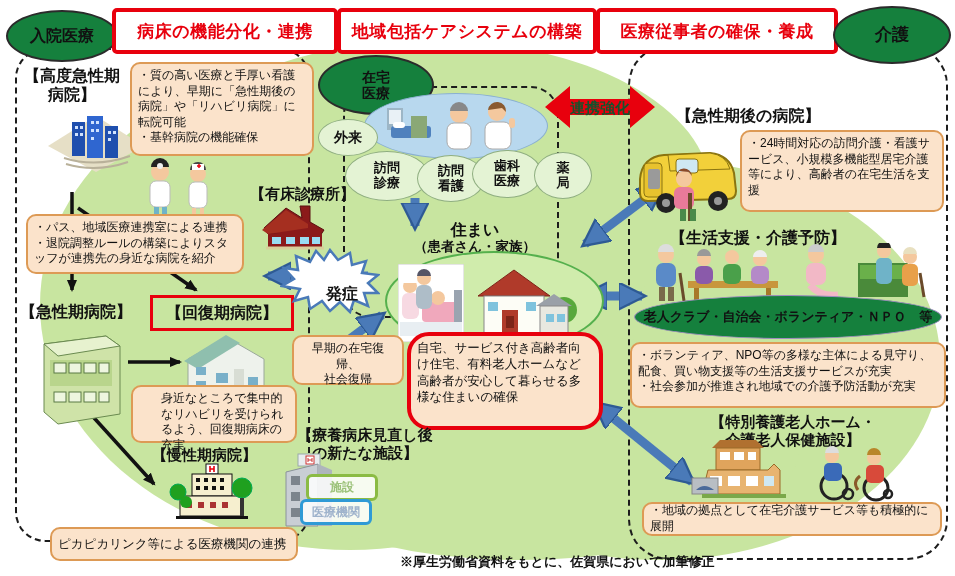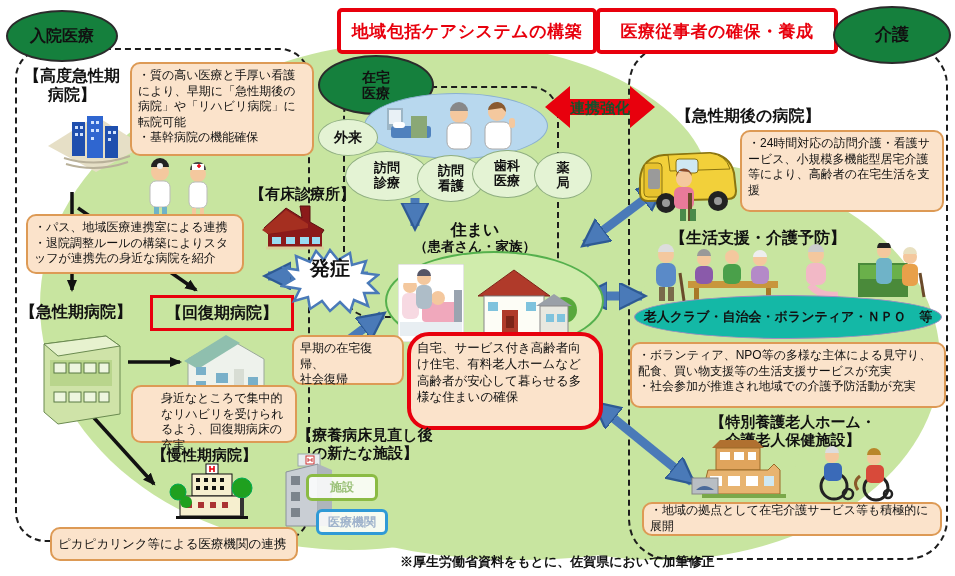--- a/index.html
+++ b/index.html
@@ -60,20 +60,21 @@
       <path d="M300,376 L382,315" marker-end="url(#bl)"></path>
       <path d="M585,244 L662,186" marker-start="url(#bl)" marker-end="url(#bl)"></path>
       <path d="M584,296 L642,296" marker-start="url(#bl)" marker-end="url(#bl)"></path>
       <path d="M596,404 L692,482" marker-start="url(#bl)" marker-end="url(#bl)"></path>
     </g>
     <polygon points="545,107 570,86 570,99 630,99 630,86 655,107 630,128 630,115 570,115 570,128" fill="#e8000d"></polygon>
   </svg>
   <div class="lbl center" style="left:556px;top:99px;width:88px;color:#14532d;font-size:15px;">連携強化</div>
 
   <div class="ellipse yellow" style="left:6px;top:10px;width:108px;height:48px;font-size:16px;">入院医療</div>
+  <div class="banner" style="left:112px;top:8px;width:218px;height:38px;">病床の機能分化・連携</div>
   <div class="banner" style="left:337px;top:8px;width:252px;height:38px;">地域包括ケアシステムの構築</div>
   <div class="banner" style="left:596px;top:8px;width:234px;height:38px;">医療従事者の確保・養成</div>
   <div class="ellipse yellow" style="left:833px;top:6px;width:114px;height:54px;font-size:17px;">介護</div>
 
   <div class="lbl center" style="left:16px;top:66px;width:112px;font-size:16px;">【高度急性期
 病院】</div>
   <svg class="abs" style="left:46px;top:110px;" width="100" height="66" viewBox="0 0 100 66">
     <polygon points="2,36 50,6 98,36 50,62" fill="#e6dfc6"></polygon>
     <rect x="26" y="12" width="13" height="34" fill="#1f4fae"></rect>
     <rect x="41" y="6" width="16" height="42" fill="#2f66d0"></rect>
@@ -212,21 +213,21 @@
         <rect x="26" y="35" width="9" height="7"></rect>
         <rect x="40" y="35" width="9" height="7"></rect>
         <rect x="52" y="35" width="8" height="7"></rect>
       </g>
     <path d="M6,46 h58" stroke="#d8cf9a" stroke-width="3"></path>
   </svg>
 
   <svg class="abs" style="left:280px;top:248px;" width="100" height="66" viewBox="0 0 100 66">
     <polygon fill="#fff" stroke="#4a7ab8" stroke-width="2.5" points="50,2 58,12 70,5 72,17 86,13 82,25 98,27 88,35 98,45 84,45 88,58 74,52 70,64 60,54 50,63 42,53 30,61 28,49 14,53 20,41 2,38 14,31 4,20 18,22 16,8 30,14 36,3 44,12"></polygon>
   </svg>
-  <div class="lbl center" style="left:302px;top:256px;width:56px;font-size:20px;">発症</div>
+  <div class="lbl center" style="left:302px;top:284px;width:56px;font-size:16px;text-align:right;">発症</div>
 
   <div class="lbl center" style="left:400px;top:220px;width:150px;font-size:16px;">住まい</div>
   <div class="lbl center" style="left:390px;top:239px;width:170px;font-size:13.5px;">（患者さん・家族）</div>
   <div class="ellipse" style="left:385px;top:251px;width:215px;height:96px;background:#d0ecac;border:2px solid #55b04d;"></div>
   <svg class="abs" style="left:398px;top:264px;" width="66" height="78" viewBox="0 0 66 78">
     <rect x="0" y="0" width="66" height="78" fill="#fff" stroke="#ccc"></rect>
     <rect x="24" y="38" width="38" height="20" rx="4" fill="#f0a8bc"></rect>
     <rect x="56" y="26" width="8" height="32" fill="#9aa4b0"></rect>
     <circle cx="40" cy="34" r="7" fill="#f4c89e"></circle>
     <circle cx="12" cy="22" r="7" fill="#f4c89e"></circle>
@@ -245,41 +246,41 @@
     <rect x="8" y="34" width="60" height="40" fill="#fdfdf6" stroke="#888"></rect>
     <rect x="26" y="48" width="16" height="26" fill="#b03a2a"></rect>
       <rect x="30" y="54" width="8" height="12" fill="#7c2418"></rect>
     <rect x="12" y="40" width="10" height="9" fill="#7fc3dd"></rect>
       <rect x="50" y="40" width="10" height="9" fill="#7fc3dd"></rect>
     <polygon points="60,44 78,32 96,44" fill="#9aa0a8"></polygon>
     <rect x="64" y="44" width="28" height="30" fill="#e8e8e0" stroke="#888"></rect>
     <rect x="70" y="52" width="8" height="8" fill="#7fc3dd"></rect>
       <rect x="81" y="52" width="8" height="8" fill="#7fc3dd"></rect>
   </svg>
-  <div class="callout" style="left:292px;top:335px;width:96px;height:38px;">早期の在宅復帰、
+  <div class="callout" style="left:292px;top:335px;width:96px;height:38px;text-align:center;">早期の在宅復帰、
 社会復帰</div>
   <div class="callout redframe" style="left:407px;top:332px;width:176px;height:82px;">自宅、サービス付き高齢者向け住宅、有料老人ホームなど高齢者が安心して暮らせる多様な住まいの確保</div>
   <div class="lbl center" style="left:290px;top:426px;width:150px;font-size:15px;">【療養病床見直し後
 の新たな施設】</div>
   <svg class="abs" style="left:284px;top:452px;" width="50" height="78" viewBox="0 0 50 78">
     <rect x="14" y="2" width="22" height="12" fill="#e8ecef" stroke="#9aa"></rect>
     <rect x="22" y="4" width="8" height="8" fill="#fff" stroke="#c33"></rect>
       <path d="M24,6 v4 M28,6 v4 M24,8 h4" stroke="#c33"></path>
     <polygon points="2,20 34,12 34,74 2,74" fill="#c9ced4" stroke="#8a929a"></polygon>
     <polygon points="34,12 48,18 48,74 34,74" fill="#aeb5bc"></polygon>
     <g fill="#7c848c">
         <rect x="7" y="24" width="9" height="9"></rect>
         <rect x="7" y="40" width="9" height="9"></rect>
         <rect x="7" y="56" width="9" height="9"></rect>
       </g>
   </svg>
   <div class="tag" style="left:306px;top:474px;width:66px;height:21px;border:3px solid #8bbb44;color:#9cc27a;">
     <span>施設</span>
   </div>
-  <div class="tag" style="left:316px;top:499px;width:66px;height:20px;border:3px solid #2f9ad6;color:#9fb3cc;margin-top:10px;">
+  <div class="tag" style="left:300px;top:499px;width:66px;height:20px;border:3px solid #2f9ad6;color:#9fb3cc;">
     <span>医療機関</span>
   </div>
 
   <div class="lbl" style="left:676px;top:106px;font-size:16px;">【急性期後の病院】</div>
   <svg class="abs" style="left:632px;top:133px;" width="114" height="92" viewBox="0 0 114 92">
     <path d="M8,46 q2,-22 24,-24 l46,-2 q20,2 24,20 l2,18 q0,8 -8,8 l-80,2 q-8,0 -8,-8 z" fill="#f2d03a" stroke="#8a7410" stroke-width="2"></path>
     <path d="M36,22 l42,-2 q16,2 20,16 l-60,2 z" fill="#f2d03a" stroke="#8a7410"></path>
     <rect x="44" y="26" width="22" height="14" rx="3" fill="#cfe8f2" stroke="#8a7410"></rect>
     <rect x="12" y="30" width="18" height="34" rx="4" fill="#e8c22e" stroke="#8a7410"></rect>
     <rect x="16" y="36" width="12" height="20" rx="2" fill="#9a9a9a"></rect>
@@ -322,21 +323,21 @@
     <rect x="210" y="20" width="50" height="34" fill="#4a8a3a"></rect>
       <rect x="212" y="22" width="46" height="14" fill="#6ab04a"></rect>
     <circle cx="236" cy="8" r="7" fill="#f4c89e"></circle>
       <path d="M229,5 a7,7 0 0,1 14,0 z" fill="#222"></path>
     <rect x="228" y="15" width="16" height="26" rx="5" fill="#6fb3c8"></rect>
     <circle cx="262" cy="14" r="7" fill="#f4c89e"></circle>
       <path d="M255,11 a7,7 0 0,1 14,0 z" fill="#e8e0c0"></path>
     <rect x="254" y="21" width="16" height="22" rx="5" fill="#e8a04a"></rect>
     <line x1="272" y1="30" x2="276" y2="54" stroke="#6a4a2a" stroke-width="3"></line>
   </svg>
-  <div class="ellipse" style="left:634px;top:295px;width:306px;height:42px;background:#14b8a6;border:1.5px solid #9f8cc0;font-size:13px;font-weight:bold;">
+  <div class="ellipse" style="left:634px;top:295px;width:306px;height:42px;background:#15803d;border:1.5px solid #9f8cc0;font-size:13px;font-weight:bold;">
     <span>老人クラブ・自治会・ボランティア・ＮＰＯ　等</span>
   </div>
   <div class="callout" style="left:630px;top:342px;width:300px;height:54px;">・ボランティア、NPO等の多様な主体による見守り、配食、買い物支援等の生活支援サービスが充実
 ・社会参加が推進され地域での介護予防活動が充実</div>
   <div class="lbl center" style="left:678px;top:413px;width:230px;font-size:15px;">【特別養護老人ホーム・
 介護老人保健施設】</div>
   <svg class="abs" style="left:690px;top:438px;" width="128" height="64" viewBox="0 0 128 64">
     <polygon points="30,2 66,2 74,10 22,10" fill="#b07030"></polygon>
     <rect x="26" y="10" width="44" height="22" fill="#e0a45c" stroke="#9a6a28"></rect>
     <rect x="30" y="14" width="10" height="8" fill="#fff"></rect>

